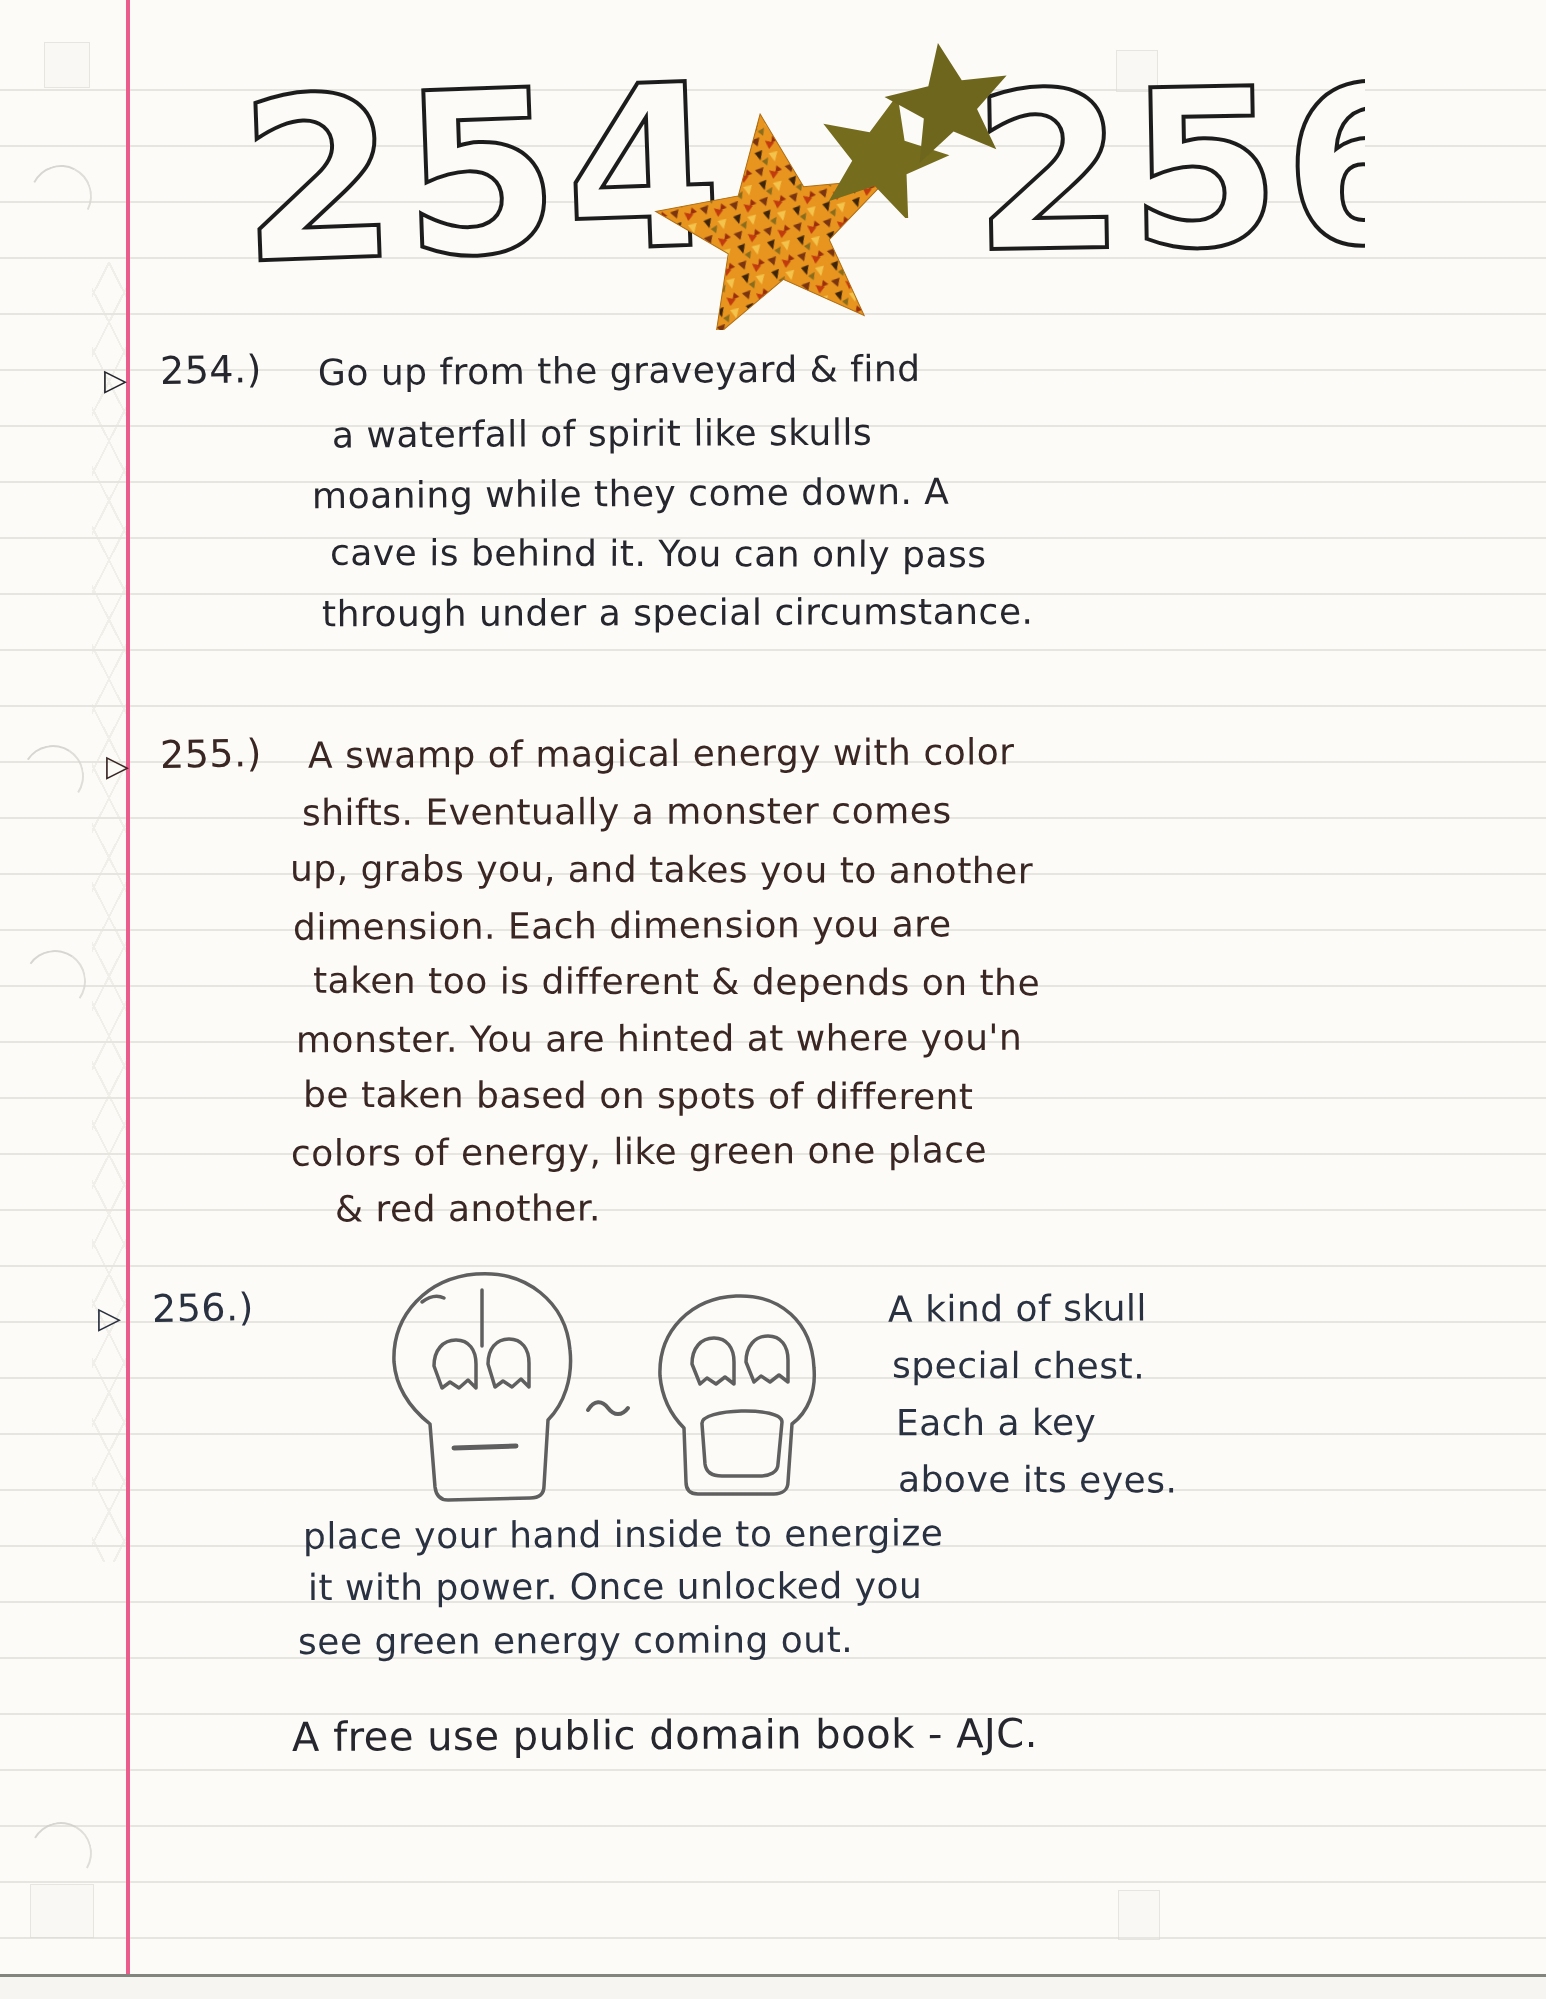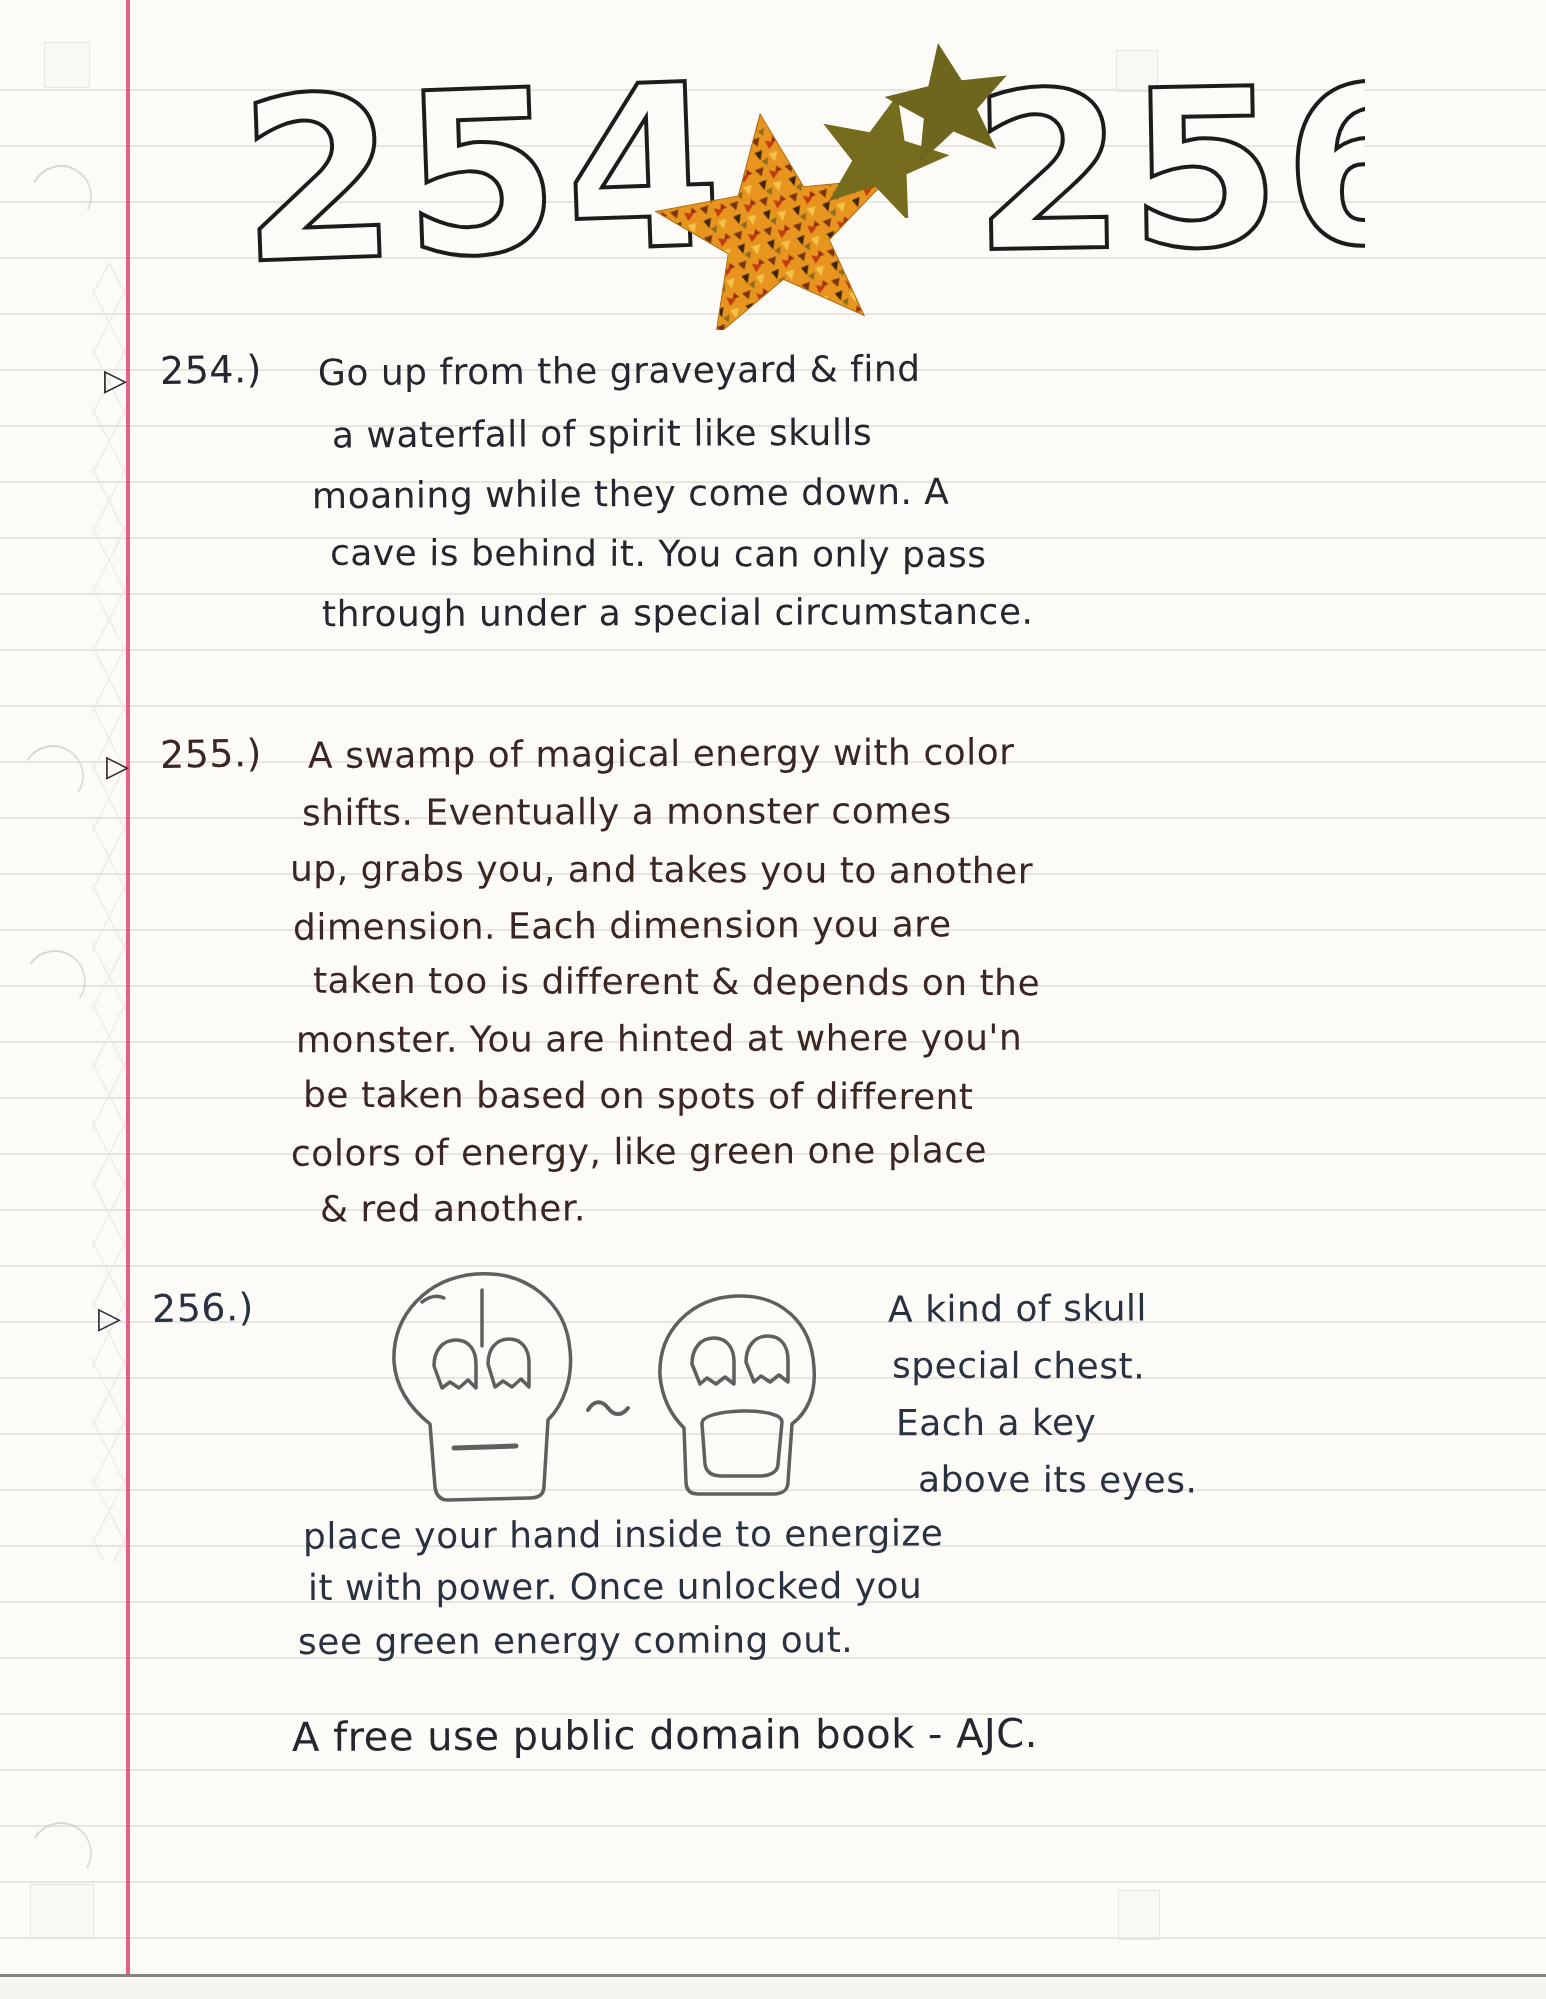--- a/index.html
+++ b/index.html
@@ -96,21 +96,21 @@
   <div class="hw ink-b marker" style="left:106px;top:748px;">▷</div>
   <div class="hw ink-b num" style="left:160px;top:732px;transform:rotate(-1deg);">255.)</div>
   <div class="hw ink-b t36" style="left:308px;top:733px;transform:rotate(-.3deg);">A swamp of magical energy with color</div>
   <div class="hw ink-b t36" style="left:302px;top:791px;transform:rotate(-.2deg);">shifts. Eventually a monster comes</div>
   <div class="hw ink-b t36" style="left:290px;top:849px;transform:rotate(.2deg);">up, grabs you, and takes you to another</div>
   <div class="hw ink-b t36" style="left:293px;top:905px;transform:rotate(-.3deg);">dimension. Each dimension you are</div>
   <div class="hw ink-b t36" style="left:313px;top:961px;transform:rotate(.2deg);">taken too is different &amp; depends on the</div>
   <div class="hw ink-b t36" style="left:296px;top:1018px;transform:rotate(-.2deg);">monster. You are hinted at where you'n</div>
   <div class="hw ink-b t36" style="left:303px;top:1075px;transform:rotate(.2deg);">be taken based on spots of different</div>
   <div class="hw ink-b t36" style="left:291px;top:1131px;transform:rotate(-.3deg);">colors of energy, like green one place</div>
-  <div class="hw ink-b t36" style="left:320px;top:1188px;transform:rotate(-.2deg);">&amp; red another.</div>
+  <div class="hw ink-b t36" style="left:335px;top:1188px;transform:rotate(-.2deg);">&amp; red another.</div>
 
   <div class="hw ink-c marker" style="left:98px;top:1300px;">▷</div>
   <div class="hw ink-c num" style="left:152px;top:1286px;transform:rotate(-1deg);">256.)</div>
 
   <svg style="position:absolute;left:330px;top:1258px;" width="530" height="255" viewBox="0 0 530 255">
     <g fill="none" stroke="#5f5f5f" stroke-width="3.5" stroke-linecap="round" stroke-linejoin="round">
 
       <path d="M64,104 C62,56 98,20 146,16 C196,12 236,44 240,92 C243,120 234,146 218,162 L214,228 C214,236 209,240 200,240 L118,242 C110,242 106,237 105,229 L100,166 C80,150 66,130 64,104 Z"></path>
       <path d="M152,32 L152,88"></path>
       <path d="M92,44 C100,38 108,37 114,40"></path>
@@ -123,21 +123,21 @@
       <path d="M330,118 C328,72 362,40 406,38 C450,36 482,64 484,110 C486,134 478,154 462,166 L458,224 C458,232 452,236 444,236 L368,236 C360,236 356,232 356,224 L354,170 C340,156 332,140 330,118 Z"></path>
       <path d="M362,106 C362,90 371,80 384,80 C397,80 404,90 404,104 L404,126 L395,119 L386,126 L377,120 L370,126 Z"></path>
       <path d="M416,104 C416,88 425,78 438,78 C451,78 458,88 458,102 L458,124 L449,117 L440,124 L431,118 L424,124 Z"></path>
       <path d="M372,166 C370,150 452,148 452,164 L448,206 C448,214 440,218 430,218 L392,218 C382,218 376,214 375,206 Z"></path>
     </g>
   </svg>
 
   <div class="hw ink-c t36" style="left:888px;top:1288px;transform:rotate(-.3deg);">A kind of skull</div>
   <div class="hw ink-c t36" style="left:892px;top:1345px;transform:rotate(.2deg);">special chest.</div>
   <div class="hw ink-c t36" style="left:896px;top:1402px;transform:rotate(-.2deg);">Each a key</div>
-  <div class="hw ink-c t36" style="left:898px;top:1459px;transform:rotate(.2deg);margin-left:20px;">above its eyes.</div>
+  <div class="hw ink-c t36" style="left:898px;top:1459px;transform:rotate(.2deg);">above its eyes.</div>
 
   <div class="hw ink-c t36" style="left:303px;top:1514px;transform:rotate(-.3deg);">place your hand inside to energize</div>
   <div class="hw ink-c t36" style="left:308px;top:1566px;transform:rotate(-.2deg);">it with power. Once unlocked you</div>
   <div class="hw ink-c t36" style="left:298px;top:1620px;transform:rotate(-.2deg);">see green energy coming out.</div>
 
   <div class="hw ink-a t40" style="left:292px;top:1712px;transform:rotate(-.3deg);">A free use public domain book - AJC.</div>
 
   <div class="page-edge"></div>
   <div class="below-edge"></div>
 </div>

